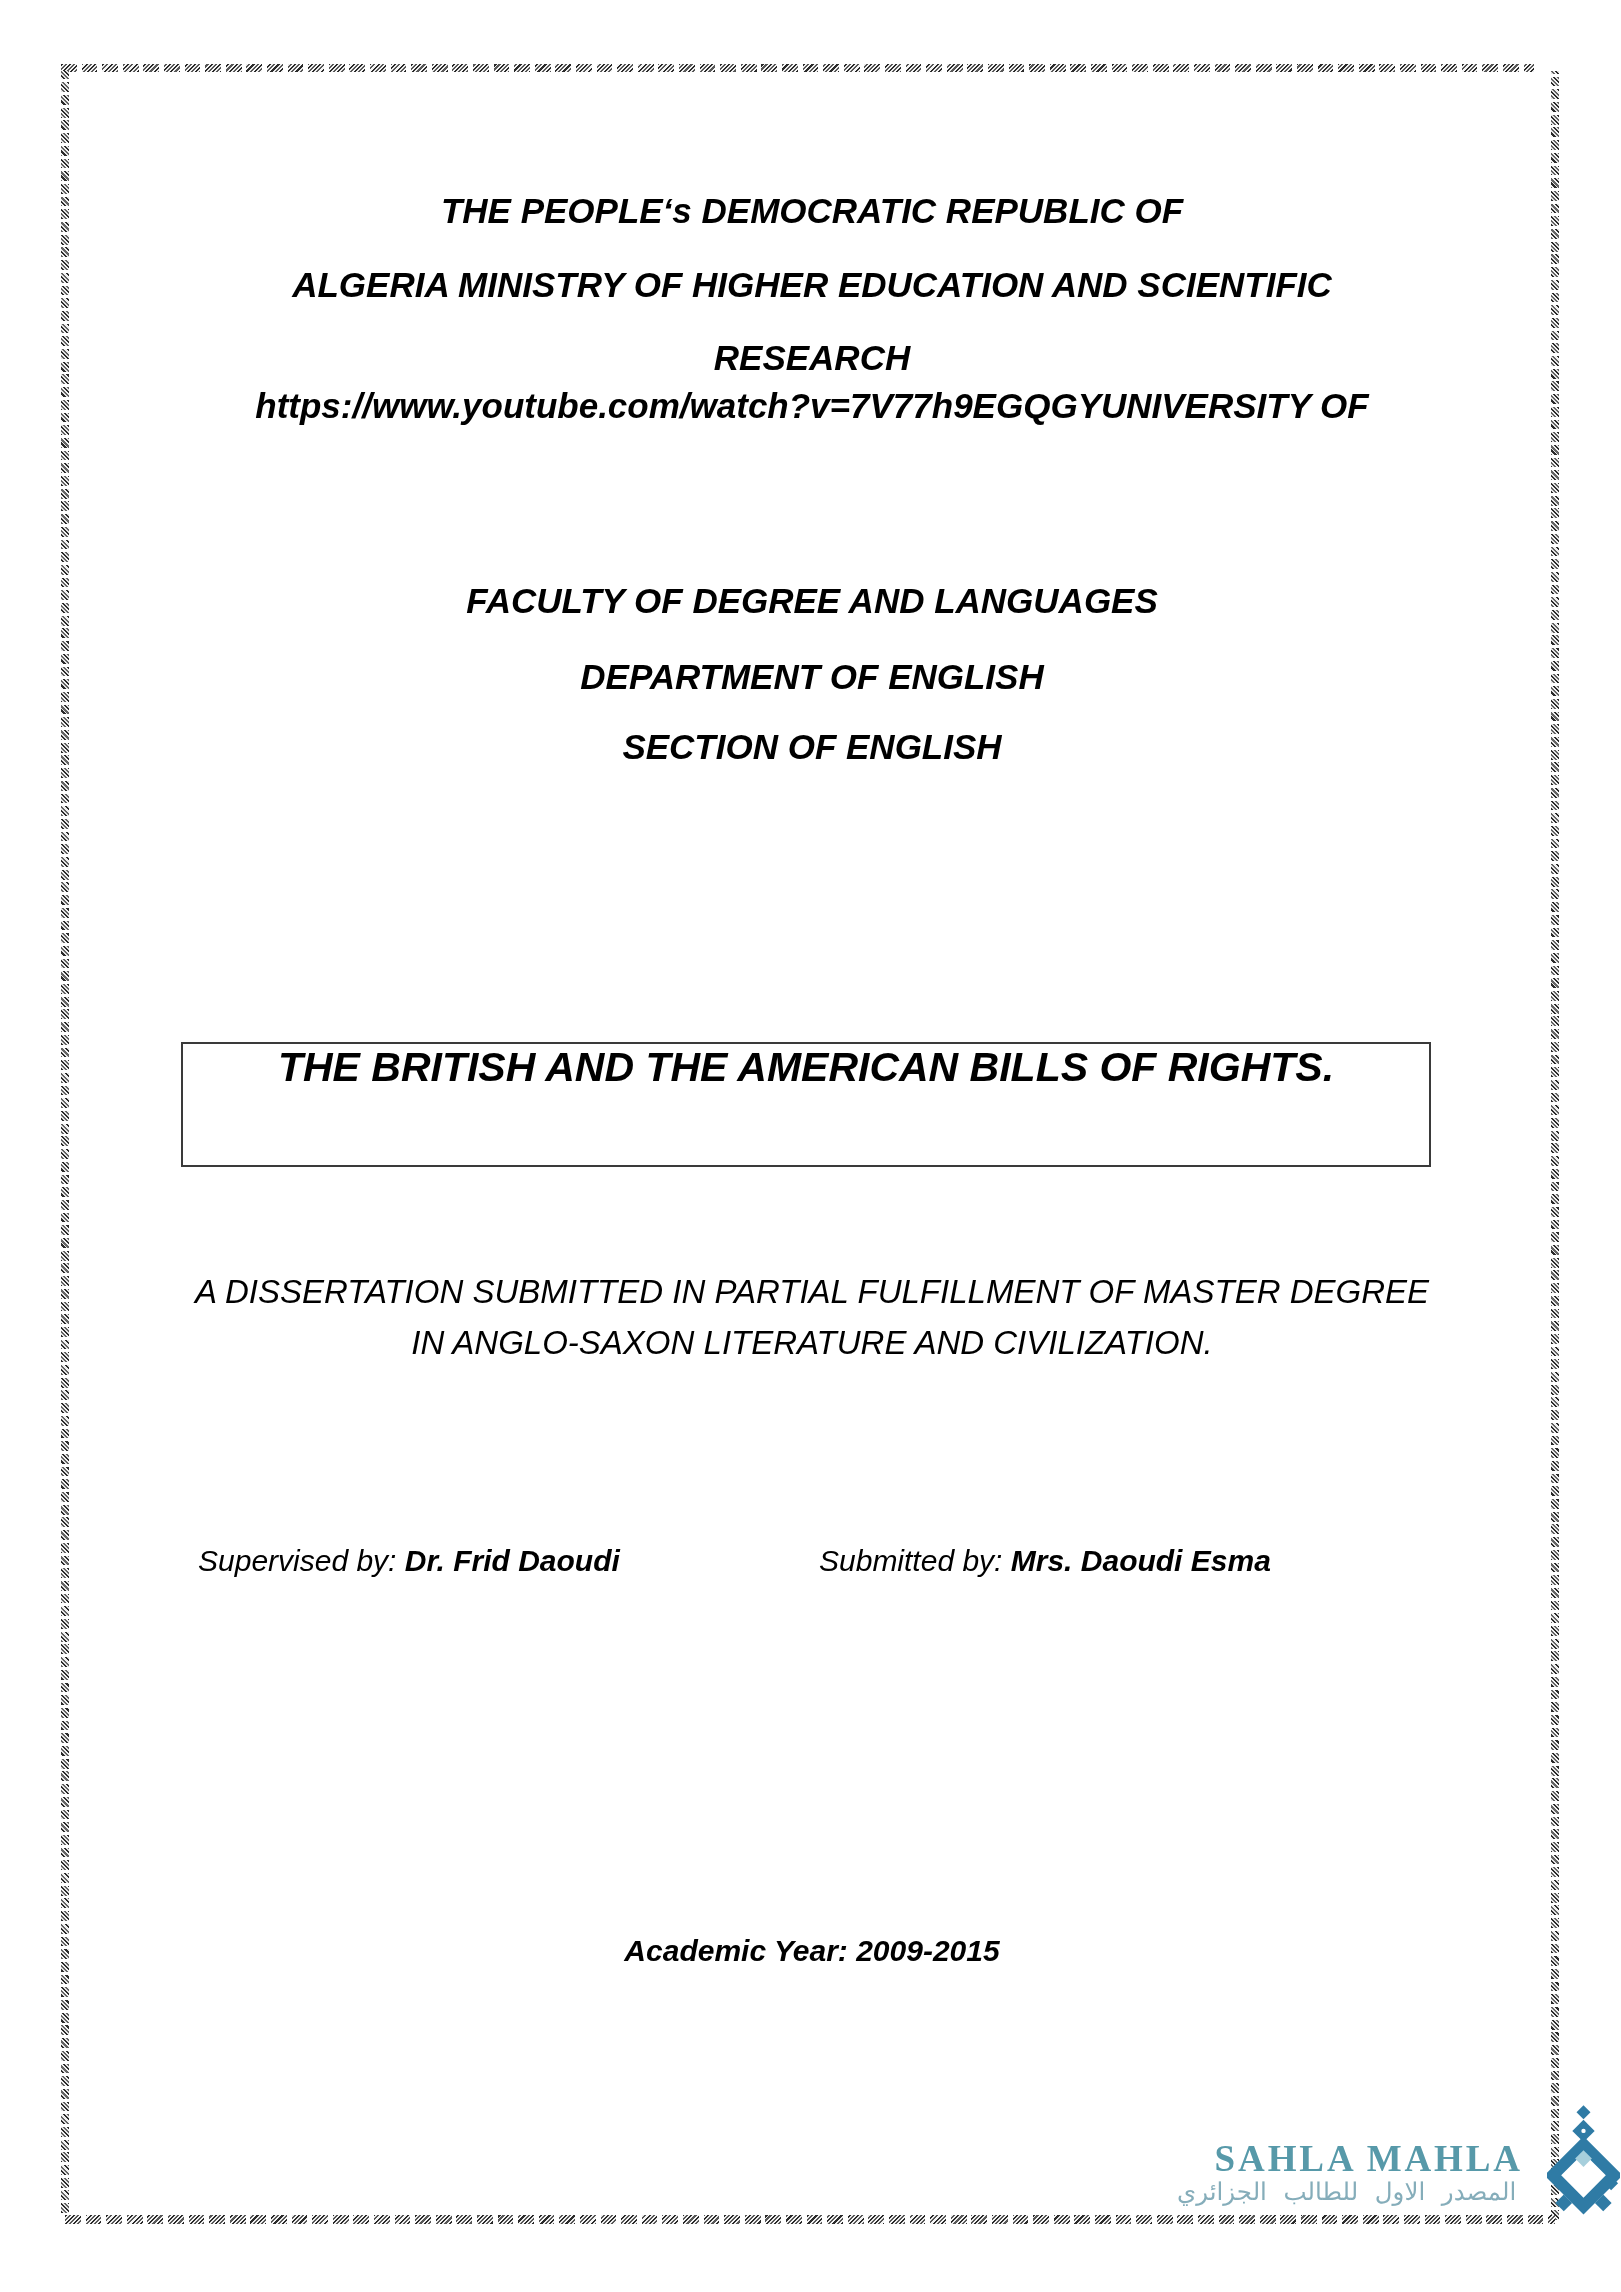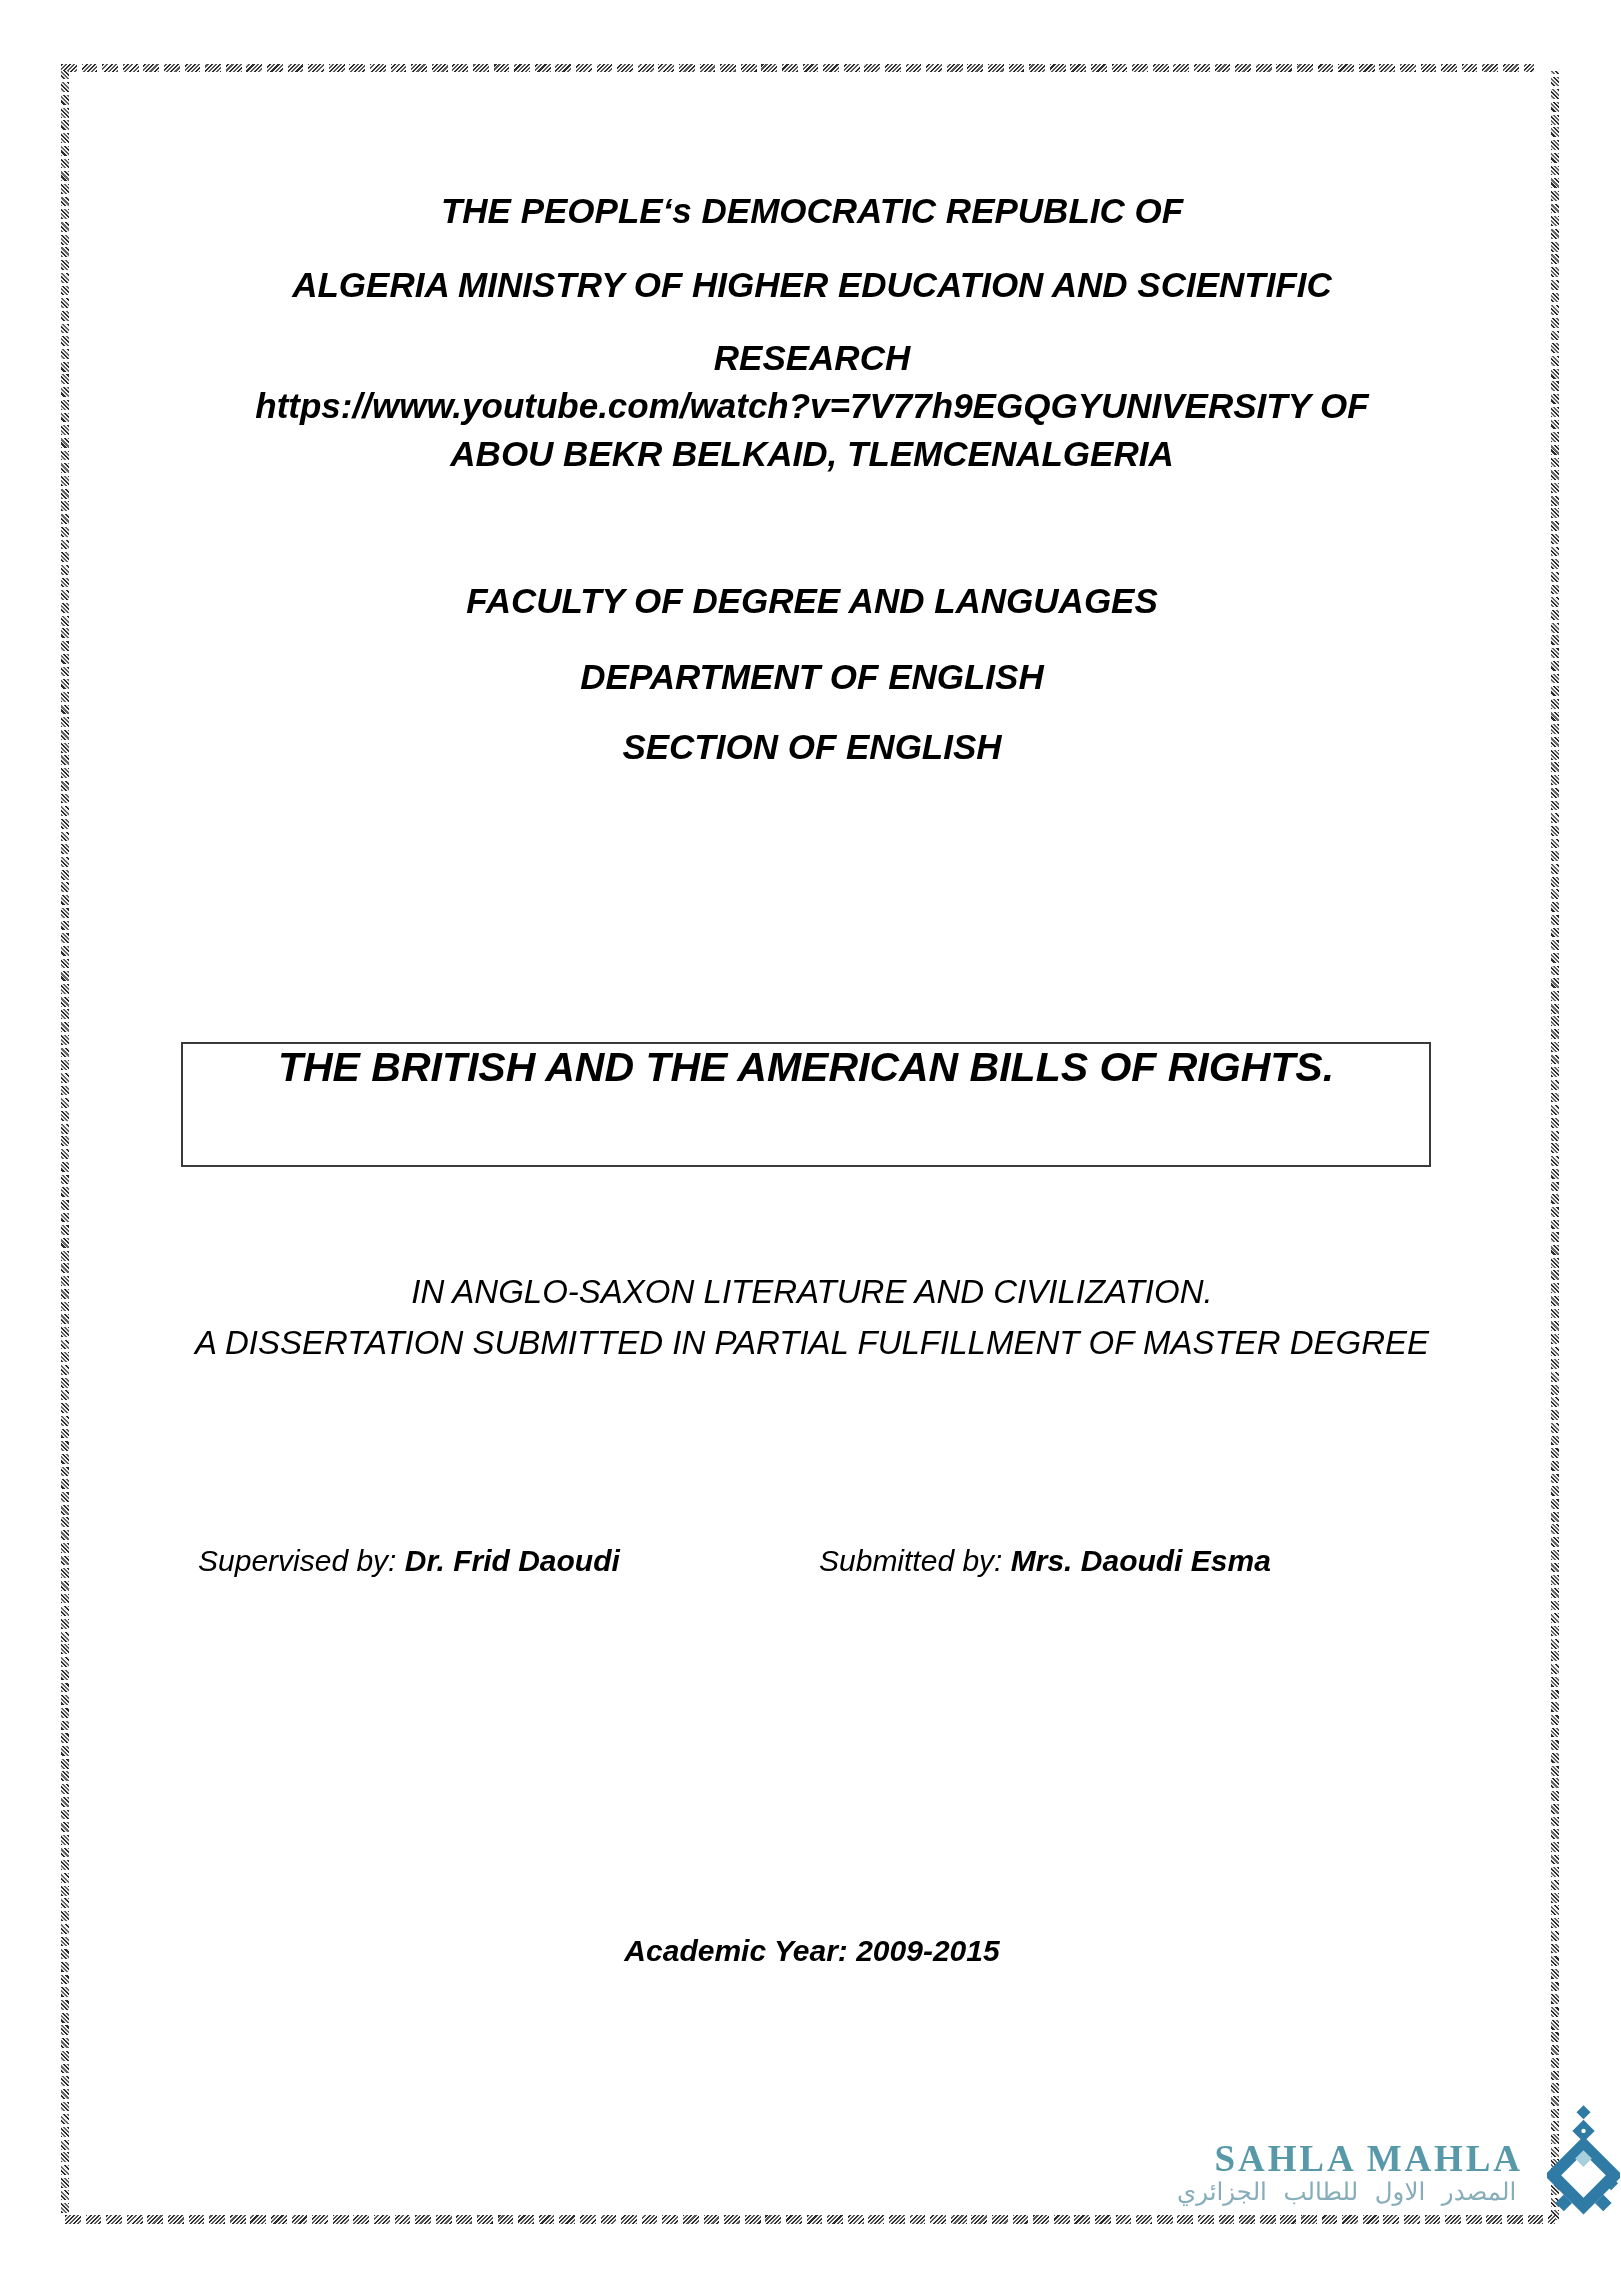--- a/index.html
+++ b/index.html
@@ -69,34 +69,33 @@
 <div class="hborder" id="border-top"></div>
 <div class="vborder" id="border-right"></div>
 <div class="hborder" id="border-bottom"></div>
 <div class="vborder" id="border-left"></div>
 
 <div class="content hline" id="header-line-1">THE PEOPLE‘s DEMOCRATIC REPUBLIC OF</div>
 <div class="content hline" id="header-line-2">ALGERIA MINISTRY OF HIGHER EDUCATION AND SCIENTIFIC</div>
 <div class="content hline" id="research-block">
   <div>RESEARCH</div>
   <div>https://www.youtube.com/watch?v=7V77h9EGQGYUNIVERSITY OF</div>
-  <div>ABOU BEKR BELKAID, TLEMCENALGERIA</div>
 </div>
 
 <div class="content hline" id="faculty-line">FACULTY OF DEGREE AND LANGUAGES</div>
 <div class="content hline" id="department-line">DEPARTMENT OF ENGLISH</div>
 <div class="content hline" id="section-line">SECTION OF ENGLISH</div>
 
 <div id="title-box">
   <span id="thesis-title">THE BRITISH AND THE AMERICAN BILLS OF RIGHTS.</span>
 </div>
 
 <div class="content" id="dissertation-note">
+  <div>A DISSERTATION SUBMITTED IN PARTIAL FULFILLMENT OF MASTER DEGREE</div>
   <div>IN ANGLO-SAXON LITERATURE AND CIVILIZATION.</div>
-  <div>A DISSERTATION SUBMITTED IN PARTIAL FULFILLMENT OF MASTER DEGREE</div>
 </div>
 
 <div class="superv" id="supervised-group"><span>Supervised by: </span><b>Dr. Frid Daoudi</b></div>
 <div class="superv" id="submitted-group"><span>Submitted by: </span><b>Mrs. Daoudi Esma</b></div>
 
 <div class="content" id="academic-year">Academic Year: 2009-2015</div>
 
 <div id="brand-wordmark">SAHLA MAHLA</div>
 <div id="brand-tagline">المصدر الاول للطالب الجزائري</div>
 <svg id="emblem" viewBox="0 0 74 118" xmlns="http://www.w3.org/2000/svg">

